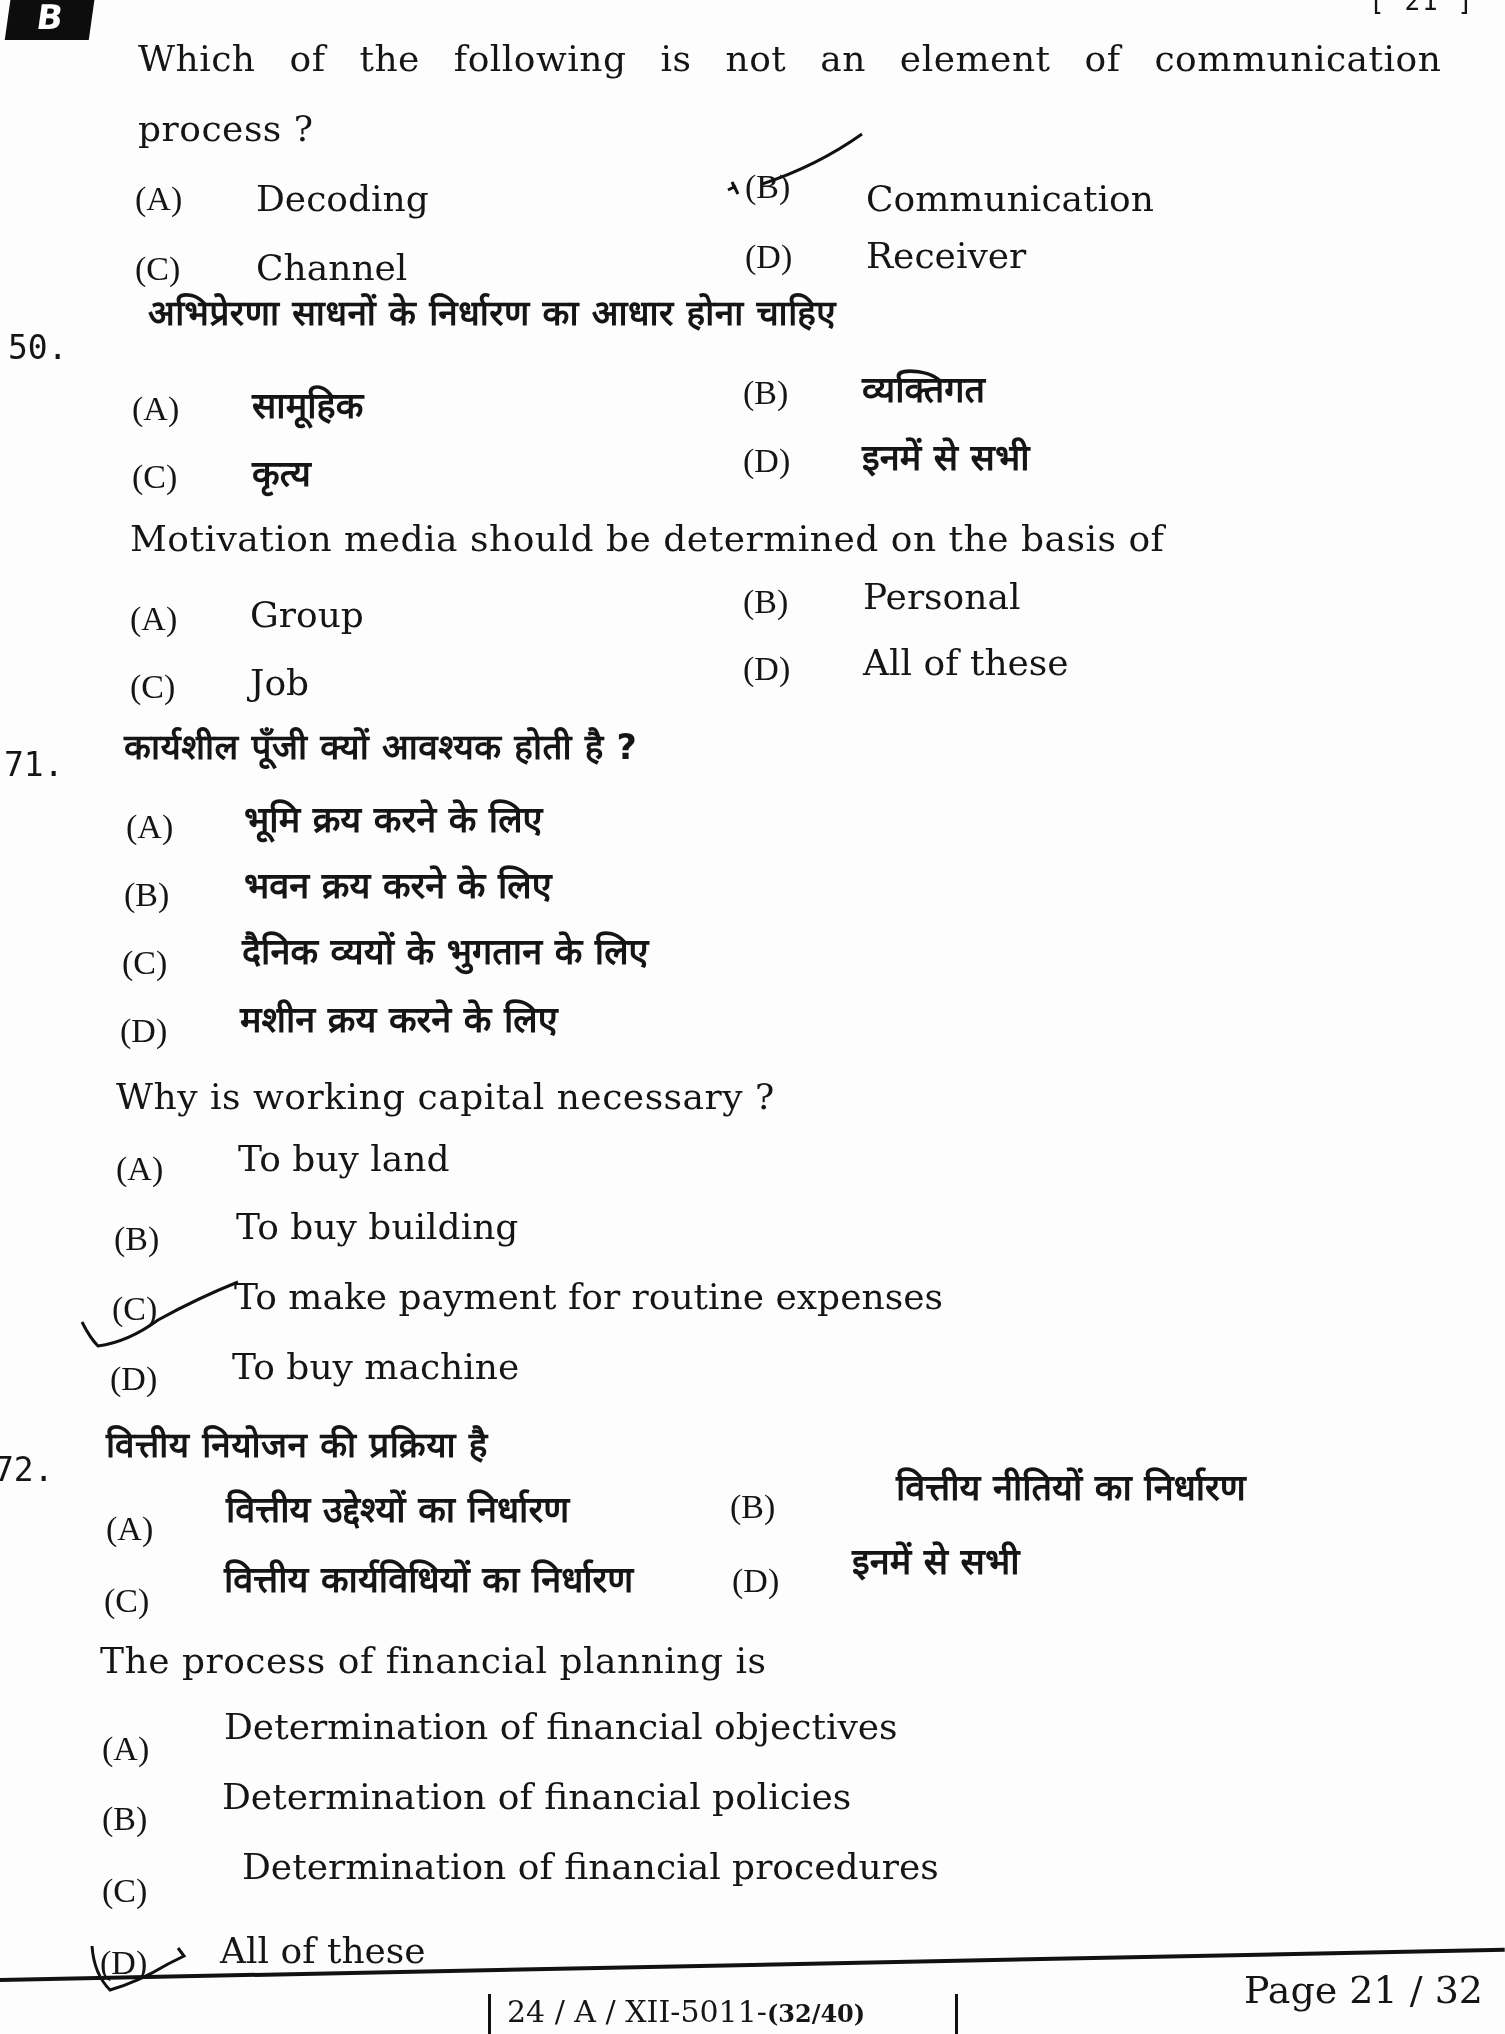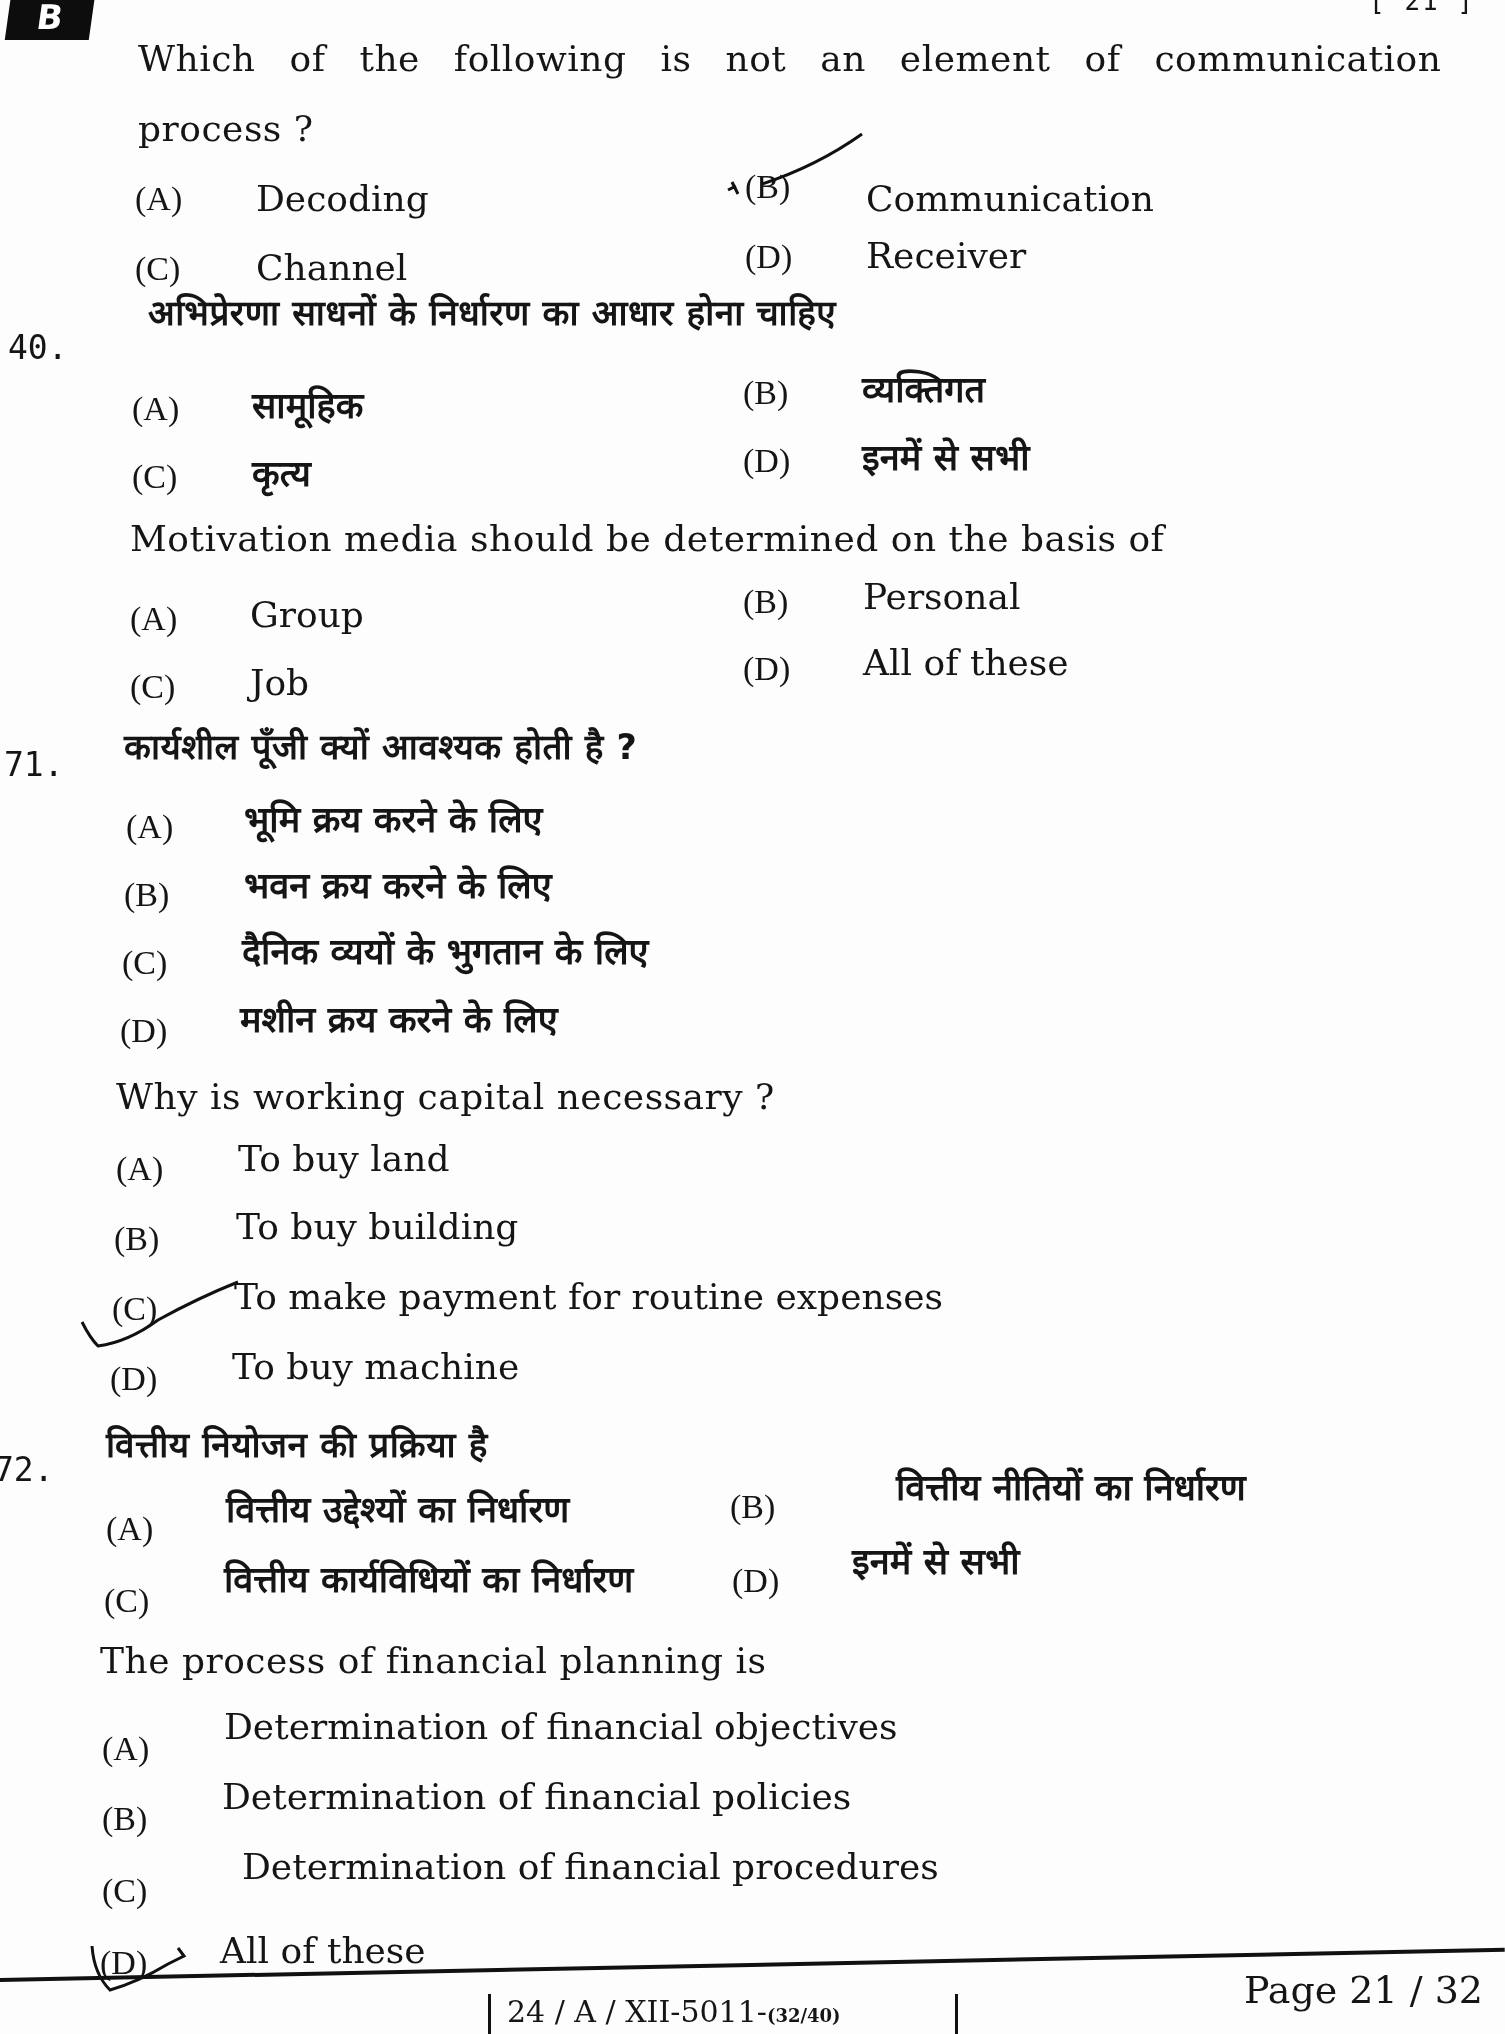--- a/index.html
+++ b/index.html
@@ -91,21 +91,21 @@
       width: 470px; height: 46px;
       border-left: 3px solid #111;
       border-right: 3px solid #111;
       font-family: "DejaVu Serif", serif;
       font-size: 30px;
       padding-left: 16px;
       box-sizing: border-box;
       white-space: nowrap;
     }
     .footer-code small {
-      font-size: 18px;
+      font-size: 24px;
       font-weight: bold;
     }
     .footer-page {
       position: absolute;
       right: 22px; top: 1968px;
       font-size: 38px;
       font-family: "DejaVu Serif", serif;
       white-space: nowrap;
     }
   </style>
@@ -132,21 +132,21 @@
 
     <div class="opt-label" style="left:745px; top:238px;">(D)</div>
     <div class="opt-text" style="left:866px; top:235px;">Receiver</div>
 
     <svg class="tick" style="left:722px; top:128px;" width="150" height="80">
       <path d="M6 62 L14 58 M10 54 L16 66 M40 56 Q95 38 140 6" stroke="#111" stroke-width="3" fill="none"></path>
     </svg>
   </div>
 
   <div>
-    <div class="qnum" style="left:8px; top:328px;">40.</div>
+    <div class="qnum" style="left:8px; top:328px;">50.</div>
     <div class="line hi" style="left:132px; top:288px;margin-left:16px;">अभिप्रेरणा साधनों के निर्धारण का आधार होना चाहिए</div>
 
     <div class="opt-label" style="left:132px; top:390px;">(A)</div>
     <div class="opt-text hi" style="left:252px; top:380px;">सामूहिक</div>
     <div class="opt-label" style="left:743px; top:374px;">(B)</div>
     <div class="opt-text hi" style="left:862px; top:364px;">व्यक्तिगत</div>
     <div class="opt-label" style="left:132px; top:458px;">(C)</div>
     <div class="opt-text hi" style="left:252px; top:448px;">कृत्य</div>
     <div class="opt-label" style="left:743px; top:442px;">(D)</div>
     <div class="opt-text hi" style="left:862px; top:432px;">इनमें से सभी</div>

